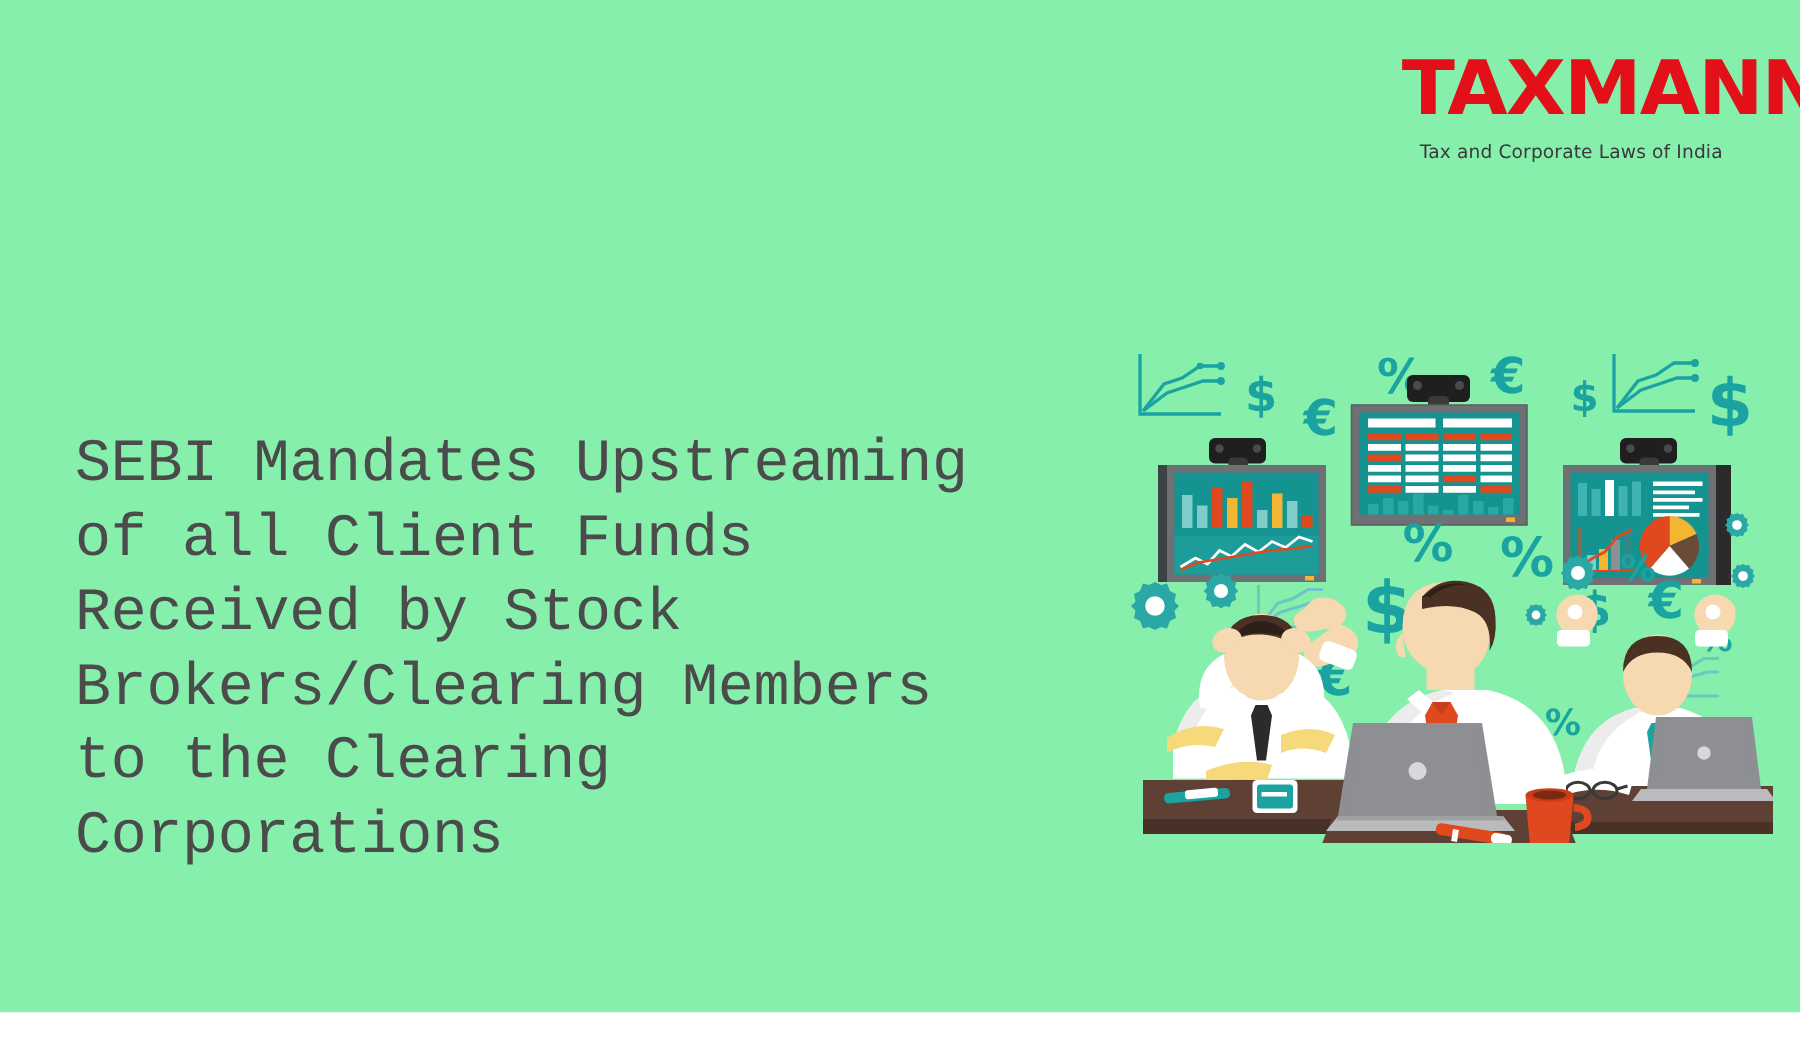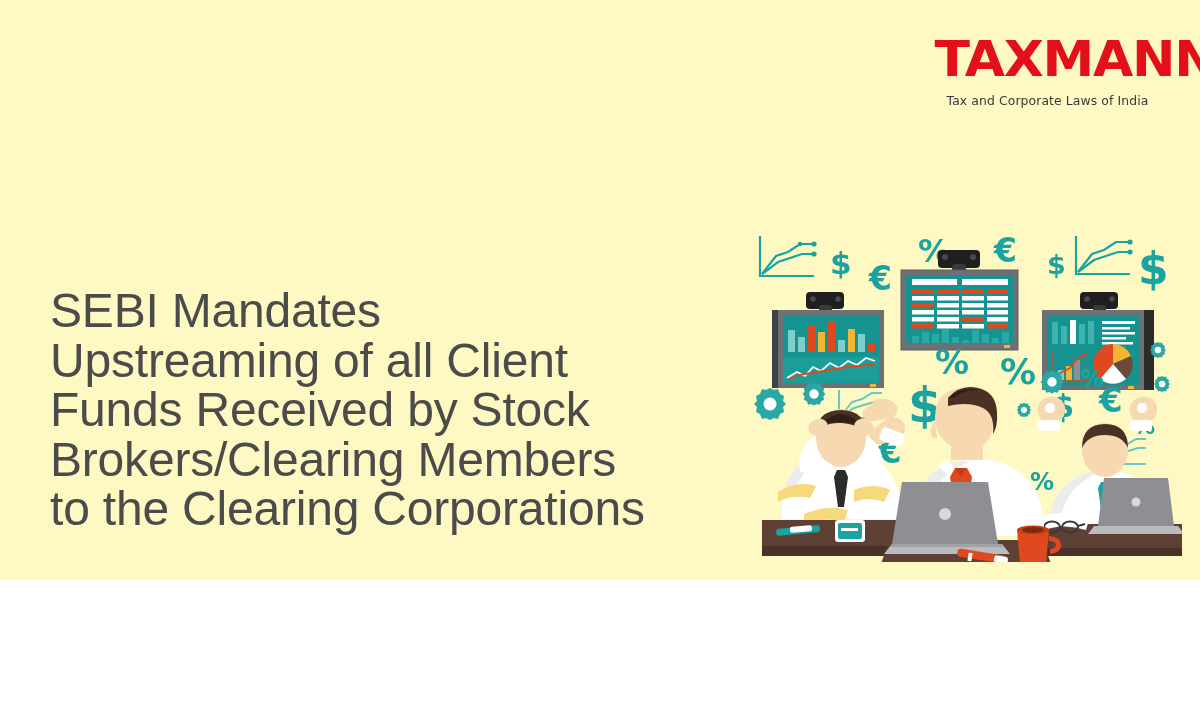--- a/index.html
+++ b/index.html
@@ -7,22 +7,22 @@
     margin: 0;
     padding: 0;
     background: #ffffff;
   }
   body {
     font-family: "Liberation Sans", sans-serif;
   }
   .banner {
     position: relative;
     width: 1200px;
-    height: 580px;
-    background: #fef9c3;
+    height: 675px;
+    background: #86efac;
     overflow: hidden;
   }
 
   
   .logo-block {
     position: absolute;
     top: 34px;
     right: 45px;
     width: 215px;
     text-align: center;
@@ -47,23 +47,23 @@
     letter-spacing: 0.1px;
     white-space: nowrap;
   }
 
   
   .headline {
     position: absolute;
     left: 50px;
     top: 286px;
     width: 600px;
-    font-family: Liberation Sans, sans-serif;
+    font-family: Liberation Mono, monospace;
     font-weight: normal;
-    font-size: 48px;
+    font-size: 40px;
     line-height: 49.5px;
     color: #4b4b4b;
     letter-spacing: -0.2px;
     margin: 0;
   }
 
   
   .illustration {
     position: absolute;
     left: 742px;

